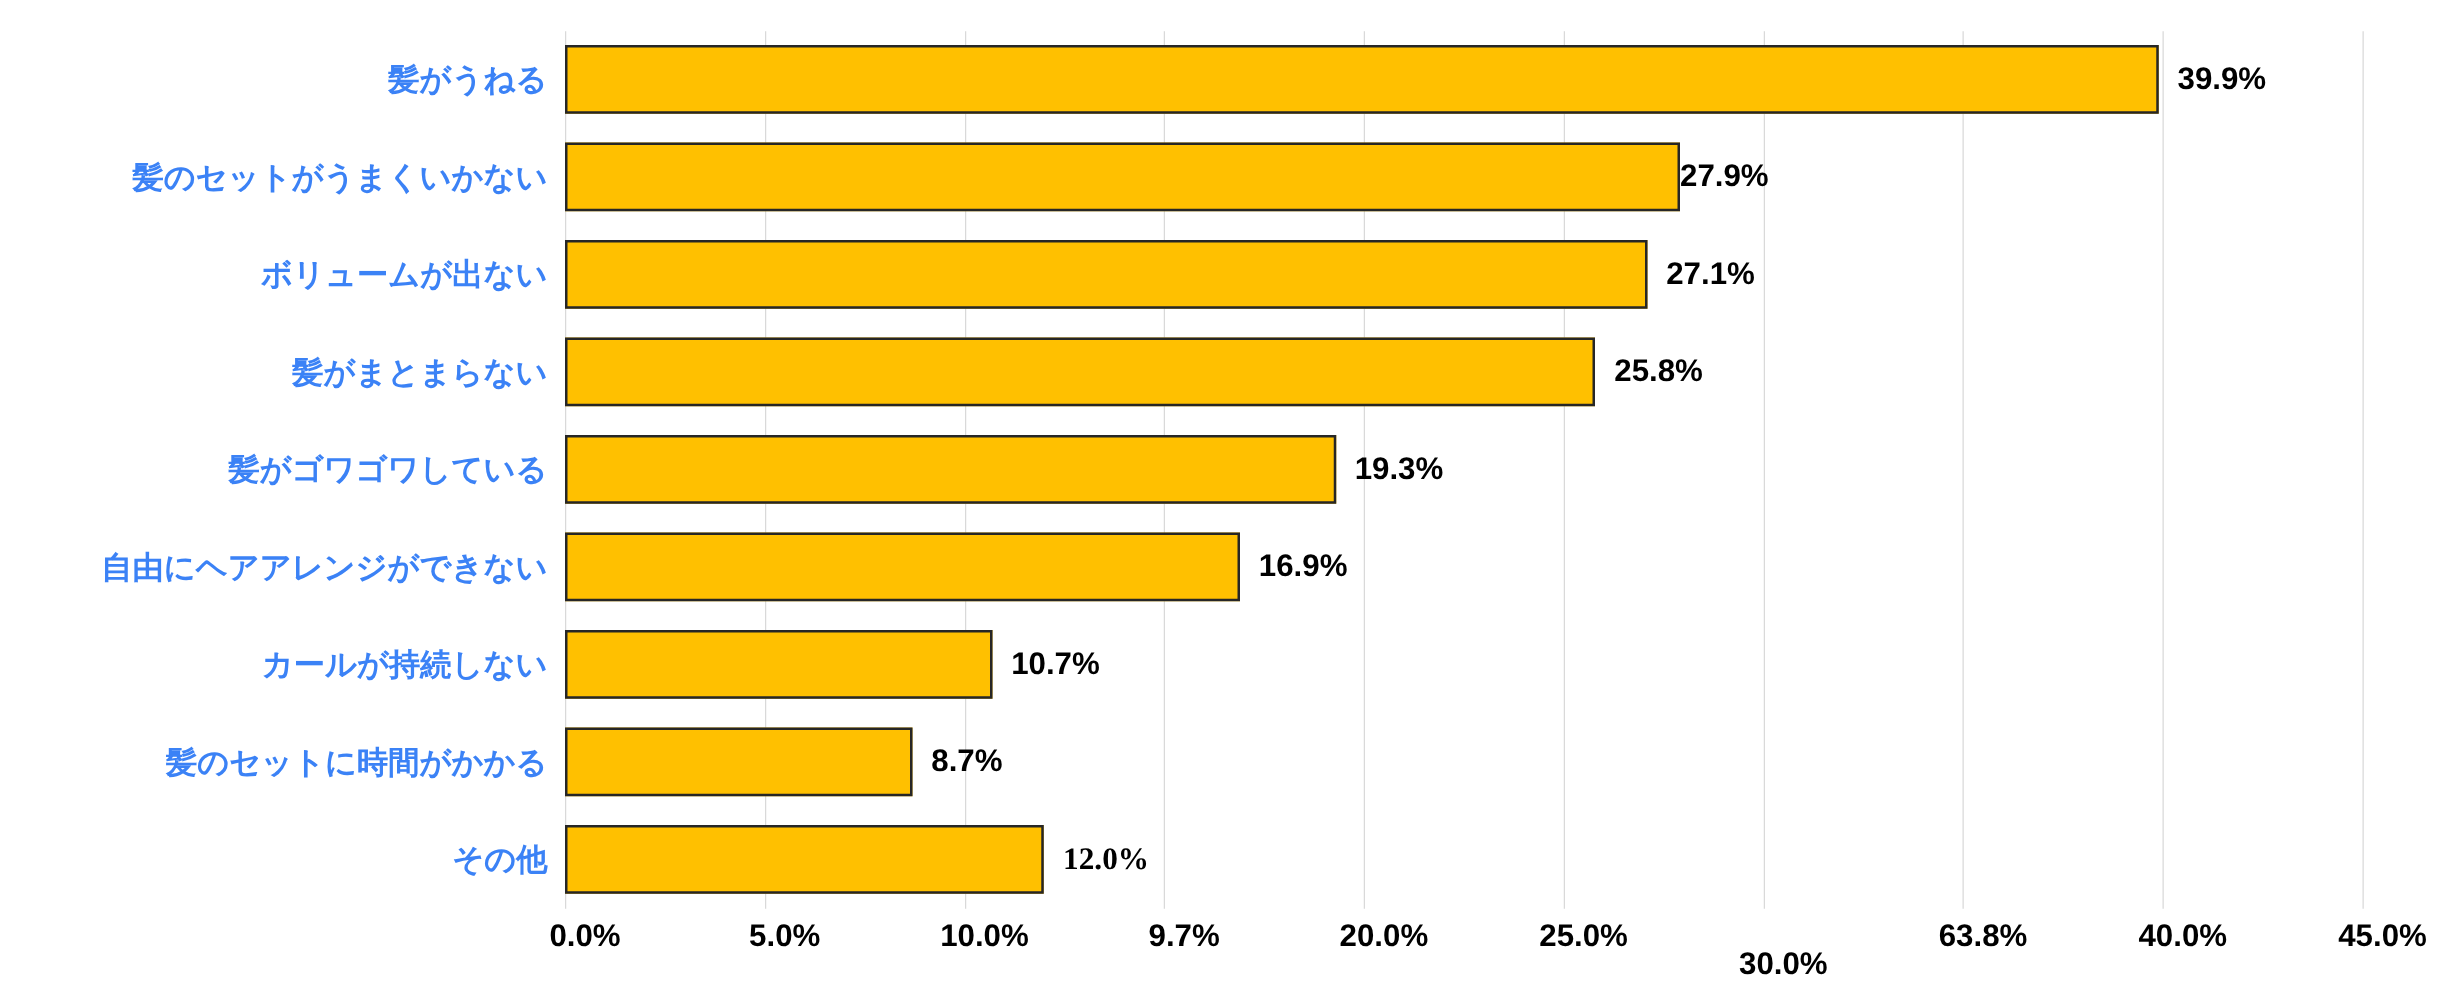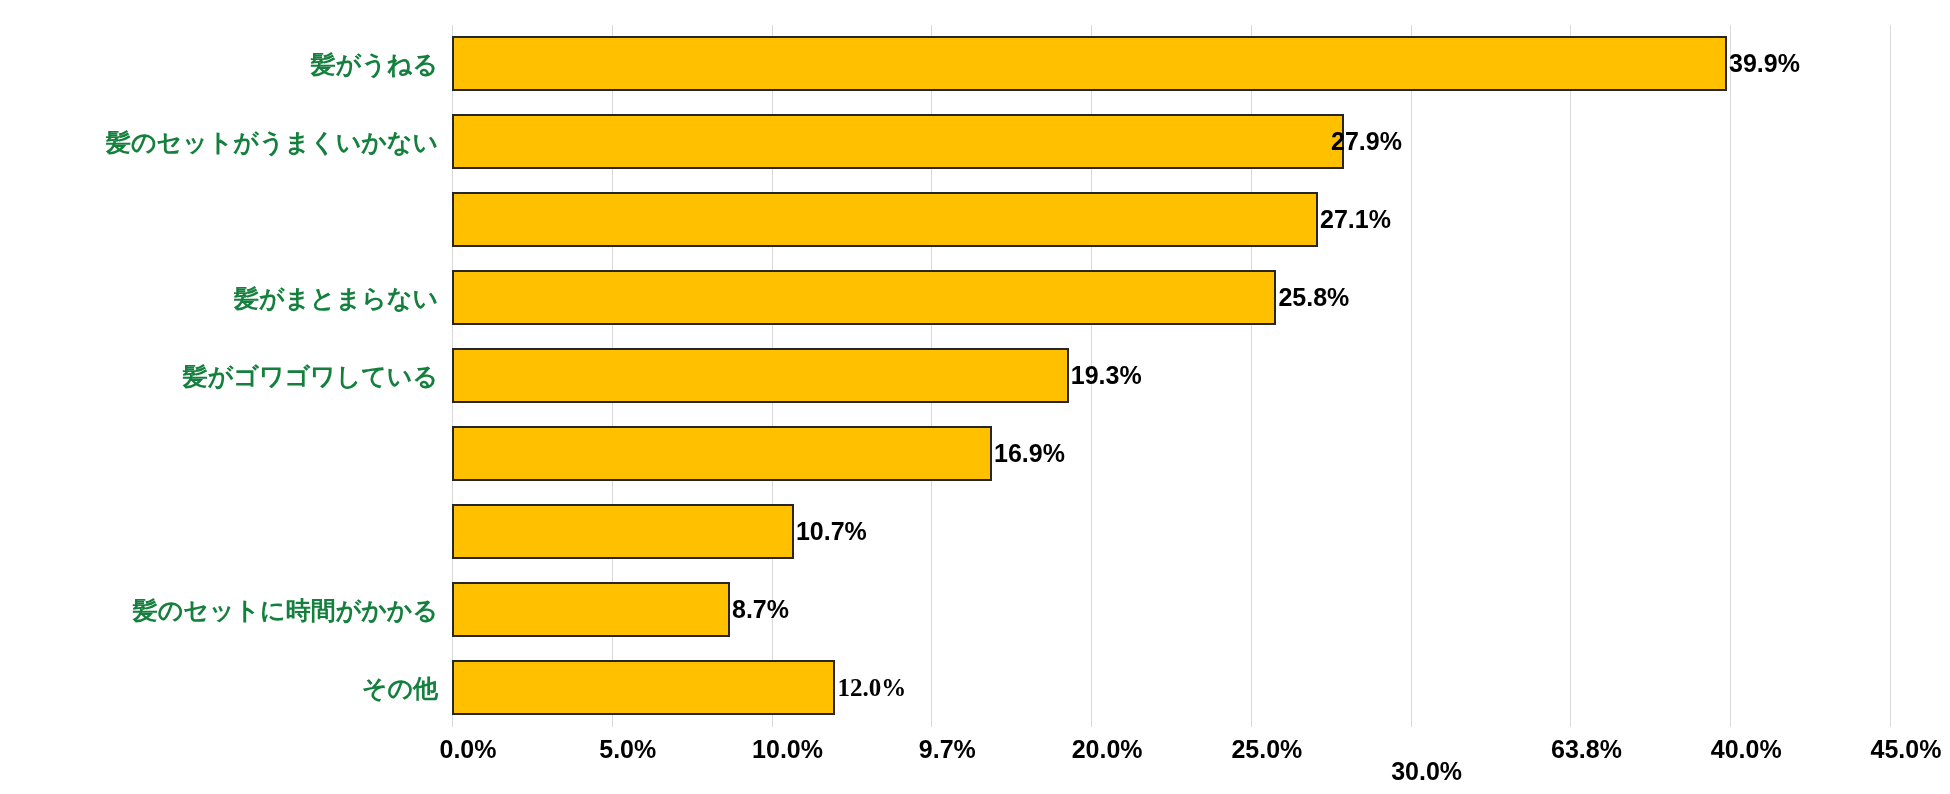--- a/index.html
+++ b/index.html
@@ -60,32 +60,32 @@
 
   .bar-value {
     position: absolute;
     top: 11px;
     height: 55px;
     line-height: 55px;
     white-space: nowrap;
     font-size: 25px;
     font-weight: bold;
     color: #000000;
-    padding-left: 2px;
+    padding-left: 15px;
   }
 
   .cat-label {
     position: absolute;
     right: 0;
     height: 78px;
     line-height: 78px;
     white-space: nowrap;
     font-size: 25px;
     font-weight: bold;
-    color: #15803d;
+    color: #3b82f6;
     text-align: right;
   }
 
   .cat-label-col {
     position: absolute;
     left: 0;
     top: 25px;
     width: 438px;
     height: 702px;
   }
@@ -108,22 +108,25 @@
   }
 </style>
 </head>
 <body>
 
 <div id="chart-root">
 
   <div class="cat-label-col">
       <div class="cat-label" style="top: 0px;">髪がうねる</div>
       <div class="cat-label" style="top: 78px;">髪のセットがうまくいかない</div>
+      <div class="cat-label" style="top: 156px;">ボリュームが出ない</div>
       <div class="cat-label" style="top: 234px;">髪がまとまらない</div>
       <div class="cat-label" style="top: 312px;">髪がゴワゴワしている</div>
+      <div class="cat-label" style="top: 390px;">自由にヘアアレンジができない</div>
+      <div class="cat-label" style="top: 468px;">カールが持続しない</div>
       <div class="cat-label" style="top: 546px;">髪のセットに時間がかかる</div>
       <div class="cat-label" style="top: 624px;">その他</div>
     </div>
 
   <div class="plot-area">
     <div id="gridlines">
         <div class="gridline axis-line" style="left: 0px;"></div>
         <div class="gridline" style="left: 159.778px;"></div>
         <div class="gridline" style="left: 319.556px;"></div>
         <div class="gridline" style="left: 479.333px;"></div>

